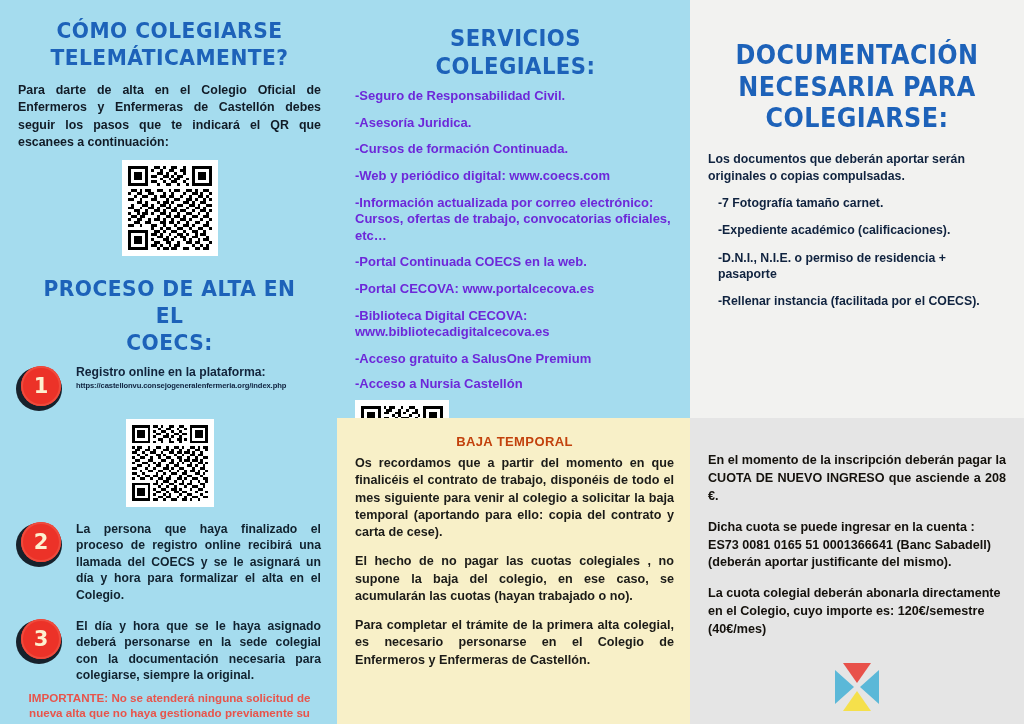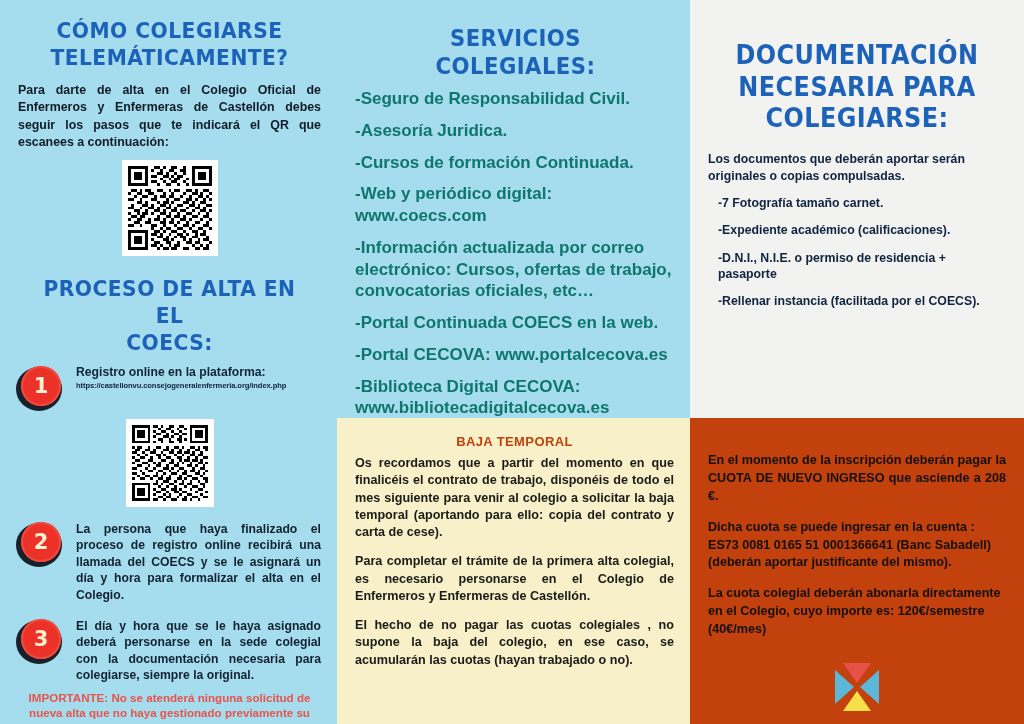--- a/index.html
+++ b/index.html
@@ -15,21 +15,21 @@
     display: grid;
     grid-template-columns: 337px 353px 334px;
     grid-template-rows: 418px 306px;
   }
 
   
   .panel { position: relative; overflow: hidden; }
   .bg-blue   { background: #a5dcee; }
   .bg-paper  { background: #f2f2f0; }
   .bg-cream  { background: #f8f0c8; }
-  .bg-cream2 { background: #c2410c; }
+  .bg-cream2 { background: #e5e5e5; }
 
   .pad-l { padding: 10px 14px 6px 18px; }
   .pad-m { padding: 14px 18px 10px 18px; }
   .pad-r { padding: 10px 16px 8px 18px; }
 
   
   .heading {
     font-family: "DejaVu Sans", sans-serif;
     color: #1d62b9;
     font-weight: 700;
@@ -48,23 +48,23 @@
     color: #c2410c;
     font-weight: 700;
     font-size: 13px;
     text-align: center;
     letter-spacing: .4px;
     margin: 8px 0 6px 0;
   }
 
   
   .bullet {
-    color: #0f766e;
+    color: #6d28d9;
     font-weight: 700;
-    font-size: 17px;
+    font-size: 13px;
     line-height: 1.28;
     margin-bottom: 10px;
   }
   .bullet.tight { margin-bottom: 8px; }
 
   .mid-text {
     color: #10233f;
     font-weight: 700;
     font-size: 12.3px;
     line-height: 1.33;
@@ -910,22 +910,22 @@
         <div class="step-text">El día y hora que se le haya asignado deberá personarse en la sede colegial con la documentación necesaria para colegiarse, siempre la original.</div>
       </div>
     </div>
 
     <div class="important">IMPORTANTE: No se atenderá ninguna solicitud de nueva alta que no haya gestionado previamente su registro online</div>
   </div>
 
   <div class="panel bg-cream" style="padding: 8px 16px 8px 18px;">
     <div class="sub-heading">BAJA TEMPORAL</div>
     <div class="para-just">Os recordamos que a partir del momento en que finalicéis el contrato de trabajo, disponéis de todo el mes siguiente para venir al colegio a solicitar la baja temporal (aportando para ello: copia del contrato y carta de cese).</div>
+    <div class="para-just">El hecho de no pagar las cuotas colegiales , no supone la baja del colegio, en ese caso, se acumularán las cuotas (hayan trabajado o no).</div>
     <div class="para-just">Para completar el trámite de la primera alta colegial, es necesario personarse en el Colegio de Enfermeros y Enfermeras de Castellón.</div>
-    <div class="para-just">El hecho de no pagar las cuotas colegiales , no supone la baja del colegio, en ese caso, se acumularán las cuotas (hayan trabajado o no).</div>
   </div>
 
   <div class="panel bg-cream2" style="padding: 34px 18px 8px 18px;">
     <div class="para-left">
       <span>En el momento de la inscripción deberán pagar la </span><span>CUOTA DE NUEVO INGRESO</span><span> que asciende a 208 €.</span>
     </div>
 
     <div class="para-left" style="text-align:left;">
       <div>Dicha cuota se puede ingresar en la cuenta :</div>
       <div>ES73 0081 0165 51 0001366641 (Banc Sabadell)</div>

